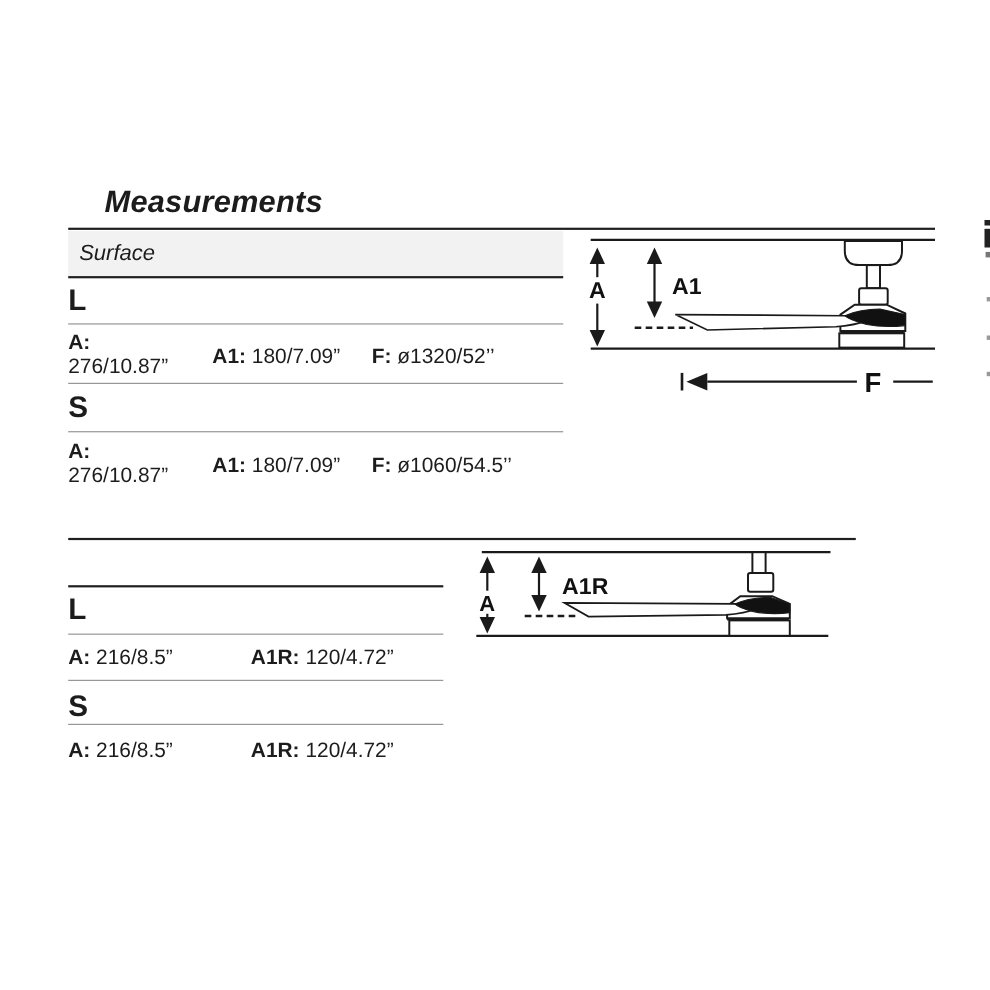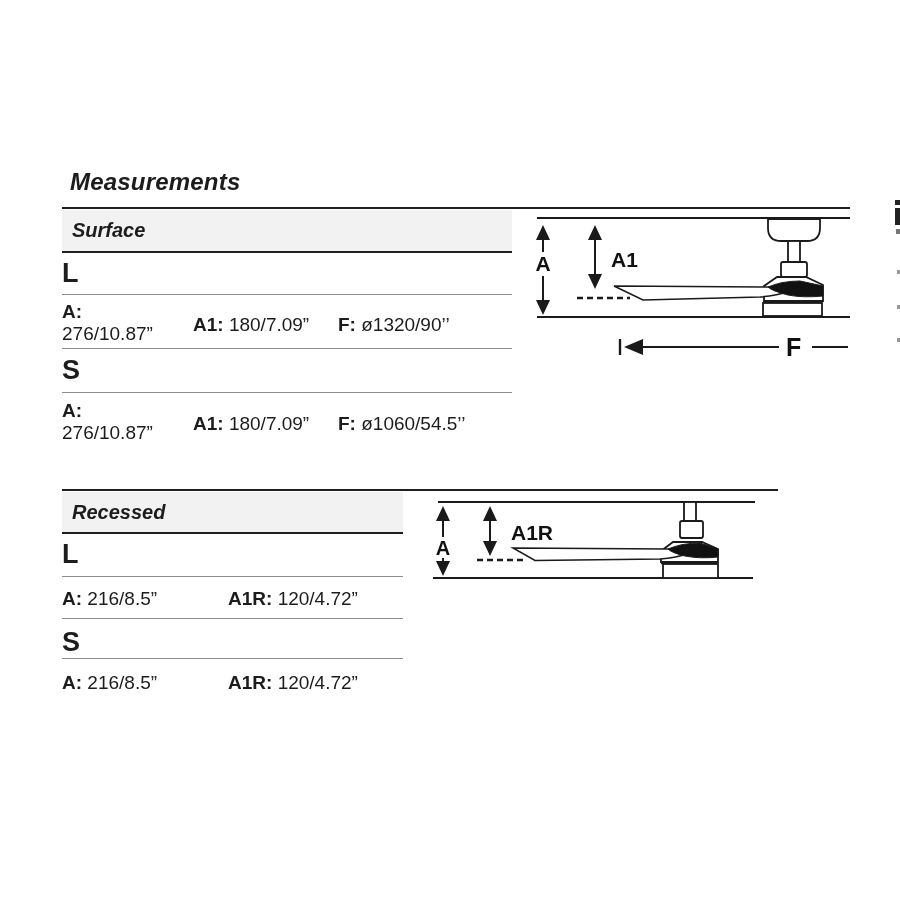--- a/index.html
+++ b/index.html
@@ -1,23 +1,23 @@
 <!DOCTYPE html>
 <html><head>
 <meta charset="utf-8">
 <style>
   html,body{margin:0;padding:0;background:#fff;}
   .page{position:relative;width:900px;height:900px;background:#ffffff;overflow:hidden;
         font-family:"Liberation Sans", sans-serif;color:#1c1c1c;}
   .abs{position:absolute;}
-  .title{font-size:24px;font-weight:bold;font-style:italic;letter-spacing:.2px;}
+  .title{font-size:28px;font-weight:bold;font-style:italic;letter-spacing:.2px;margin-left:25px;}
   .rule{position:absolute;height:1px;background:#8c8c8c;}
   .rule-dark{position:absolute;height:2px;background:#1f1f1f;}
   .band{position:absolute;background:#f2f2f2;display:flex;align-items:center;padding-left:10px;box-sizing:border-box;}
-  .band span{font-size:20px;font-weight:bold;font-style:italic;}
+  .band span{font-size:20px;font-weight:normal;font-style:italic;}
   .size-label{font-size:27px;font-weight:bold;line-height:27px;}
   .cell{font-size:19px;line-height:22px;white-space:nowrap;}
   .b{font-weight:bold;}
   .b::after{content:" ";}
   svg{position:absolute;overflow:visible;}
   svg line, svg path, svg rect{stroke:#1a1a1a;}
   svg text{font-family:"Liberation Sans", sans-serif;fill:#111;font-weight:bold;}
   .frag{position:absolute;}
 </style>
 </head>
@@ -37,21 +37,21 @@
   <div class="abs size-label" style="left:62px;top:260px;">L</div>
   <div class="rule" style="left:62px;top:294px;width:450px;"></div>
   <div class="abs cell" style="left:62px;top:301px;">
     <span class="b">A:</span><br>
     <span>276/10.87”</span>
   </div>
   <div class="abs cell" style="left:193px;top:314px;">
     <span class="b">A1:</span><span>180/7.09”</span>
   </div>
   <div class="abs cell" style="left:338px;top:314px;">
-    <span class="b">F:</span><span>ø1320/90’’</span>
+    <span class="b">F:</span><span>ø1320/52’’</span>
   </div>
   <div class="rule" style="left:62px;top:348px;width:450px;"></div>
 
   <div class="abs size-label" style="left:62px;top:357px;">S</div>
   <div class="rule" style="left:62px;top:392px;width:450px;"></div>
   <div class="abs cell" style="left:62px;top:400px;">
     <span class="b">A:</span><br>
     <span>276/10.87”</span>
   </div>
   <div class="abs cell" style="left:193px;top:413px;">
@@ -97,23 +97,20 @@
       <line x1="620" y1="339" x2="620" y2="355" stroke-width="2.4"></line>
       <polygon points="624,347 643,339 643,355" fill="#1a1a1a" stroke="none"></polygon>
       <line x1="643" y1="347" x2="779" y2="347" stroke-width="2"></line>
       <text x="786" y="356" font-size="25">F</text>
       <line x1="812" y1="347" x2="848" y2="347" stroke-width="2"></line>
     </g>
   </svg>
 
   <div class="rule-dark" style="left:62px;top:489px;width:716px;"></div>
 
-  <div class="band" style="left:62px;top:492px;width:341px;height:40px;">
-    <span>Recessed</span>
-  </div>
   <div class="rule-dark" style="left:62px;top:532px;width:341px;"></div>
 
   <div class="abs size-label" style="left:62px;top:541px;">L</div>
   <div class="rule" style="left:62px;top:576px;width:341px;"></div>
   <div class="abs cell" style="left:62px;top:588px;">
     <span class="b">A:</span><span>216/8.5”</span>
   </div>
   <div class="abs cell" style="left:228px;top:588px;">
     <span class="b">A1R:</span><span>120/4.72”</span>
   </div>

